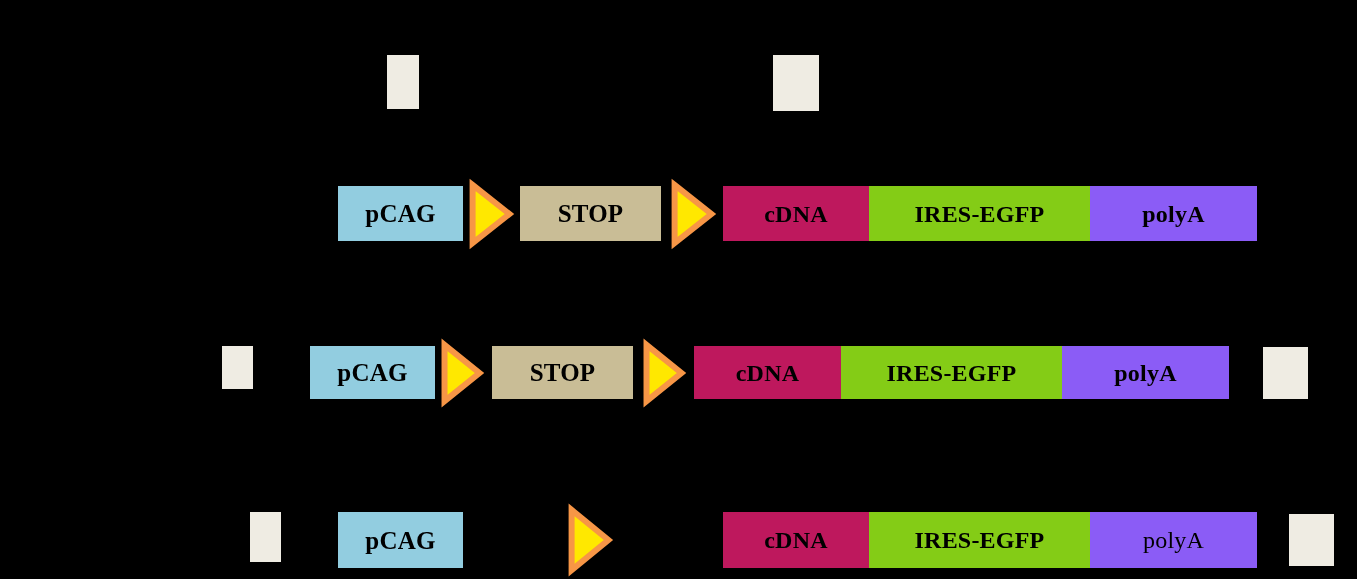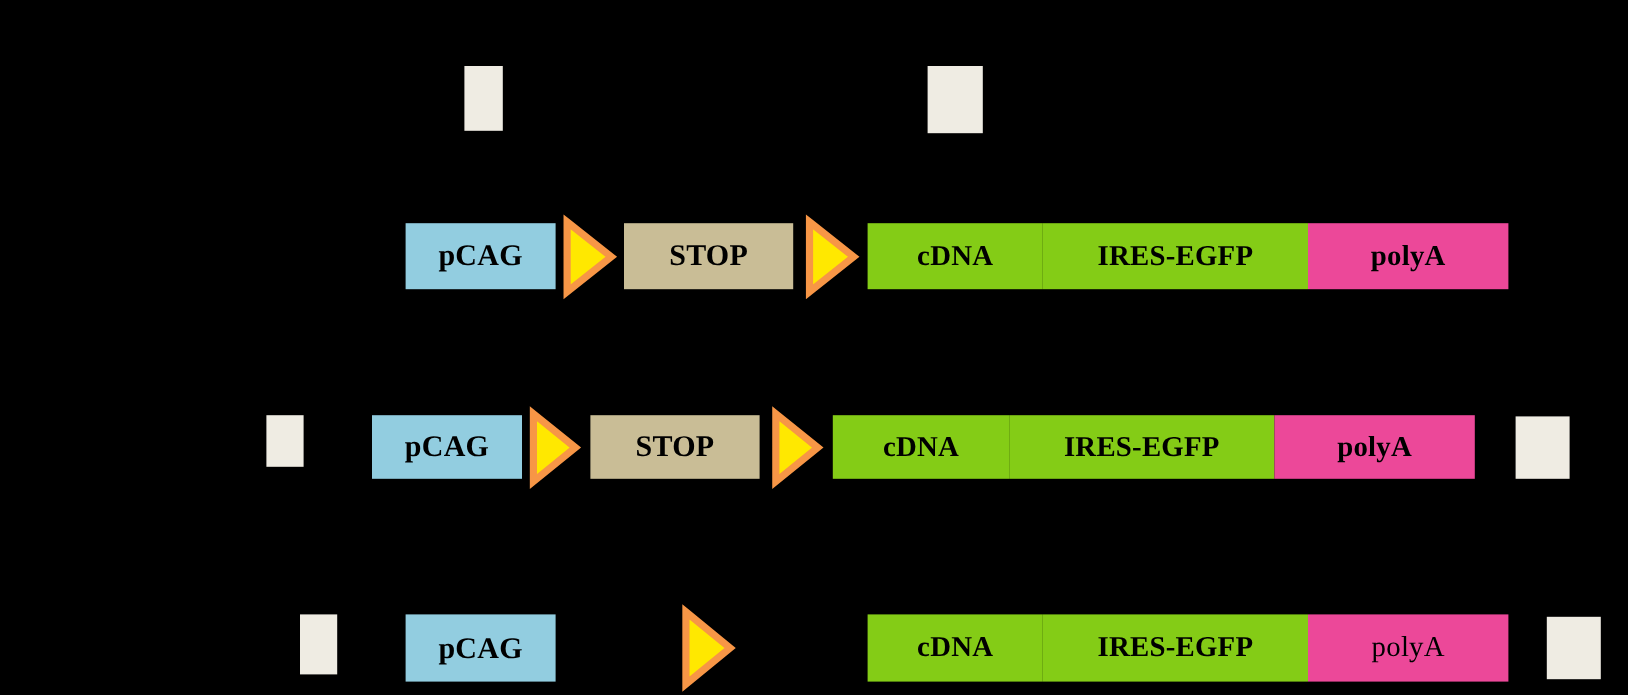--- a/index.html
+++ b/index.html
@@ -28,23 +28,23 @@
     line-height: 1;
     letter-spacing: 0.2px;
   }
   .label {
     display: block;
     pointer-events: none;
   }
   
   .seg-promoter { background: #92cde0; }
   .seg-stop     { background: #c9bd96; }
-  .seg-cdna     { background: #84cc16; }
+  .seg-cdna     { background: #be185d; }
   .seg-ires     { background: #84cc16; }
-  .seg-polya    { background: #ec4899; }
+  .seg-polya    { background: #8b5cf6; }
   .seg-blank    { background: #efece3; }
 
   .regular { font-weight: normal; }
 
   
   .arrow {
     position: absolute;
     box-sizing: border-box;
   }
   .arrow svg {

